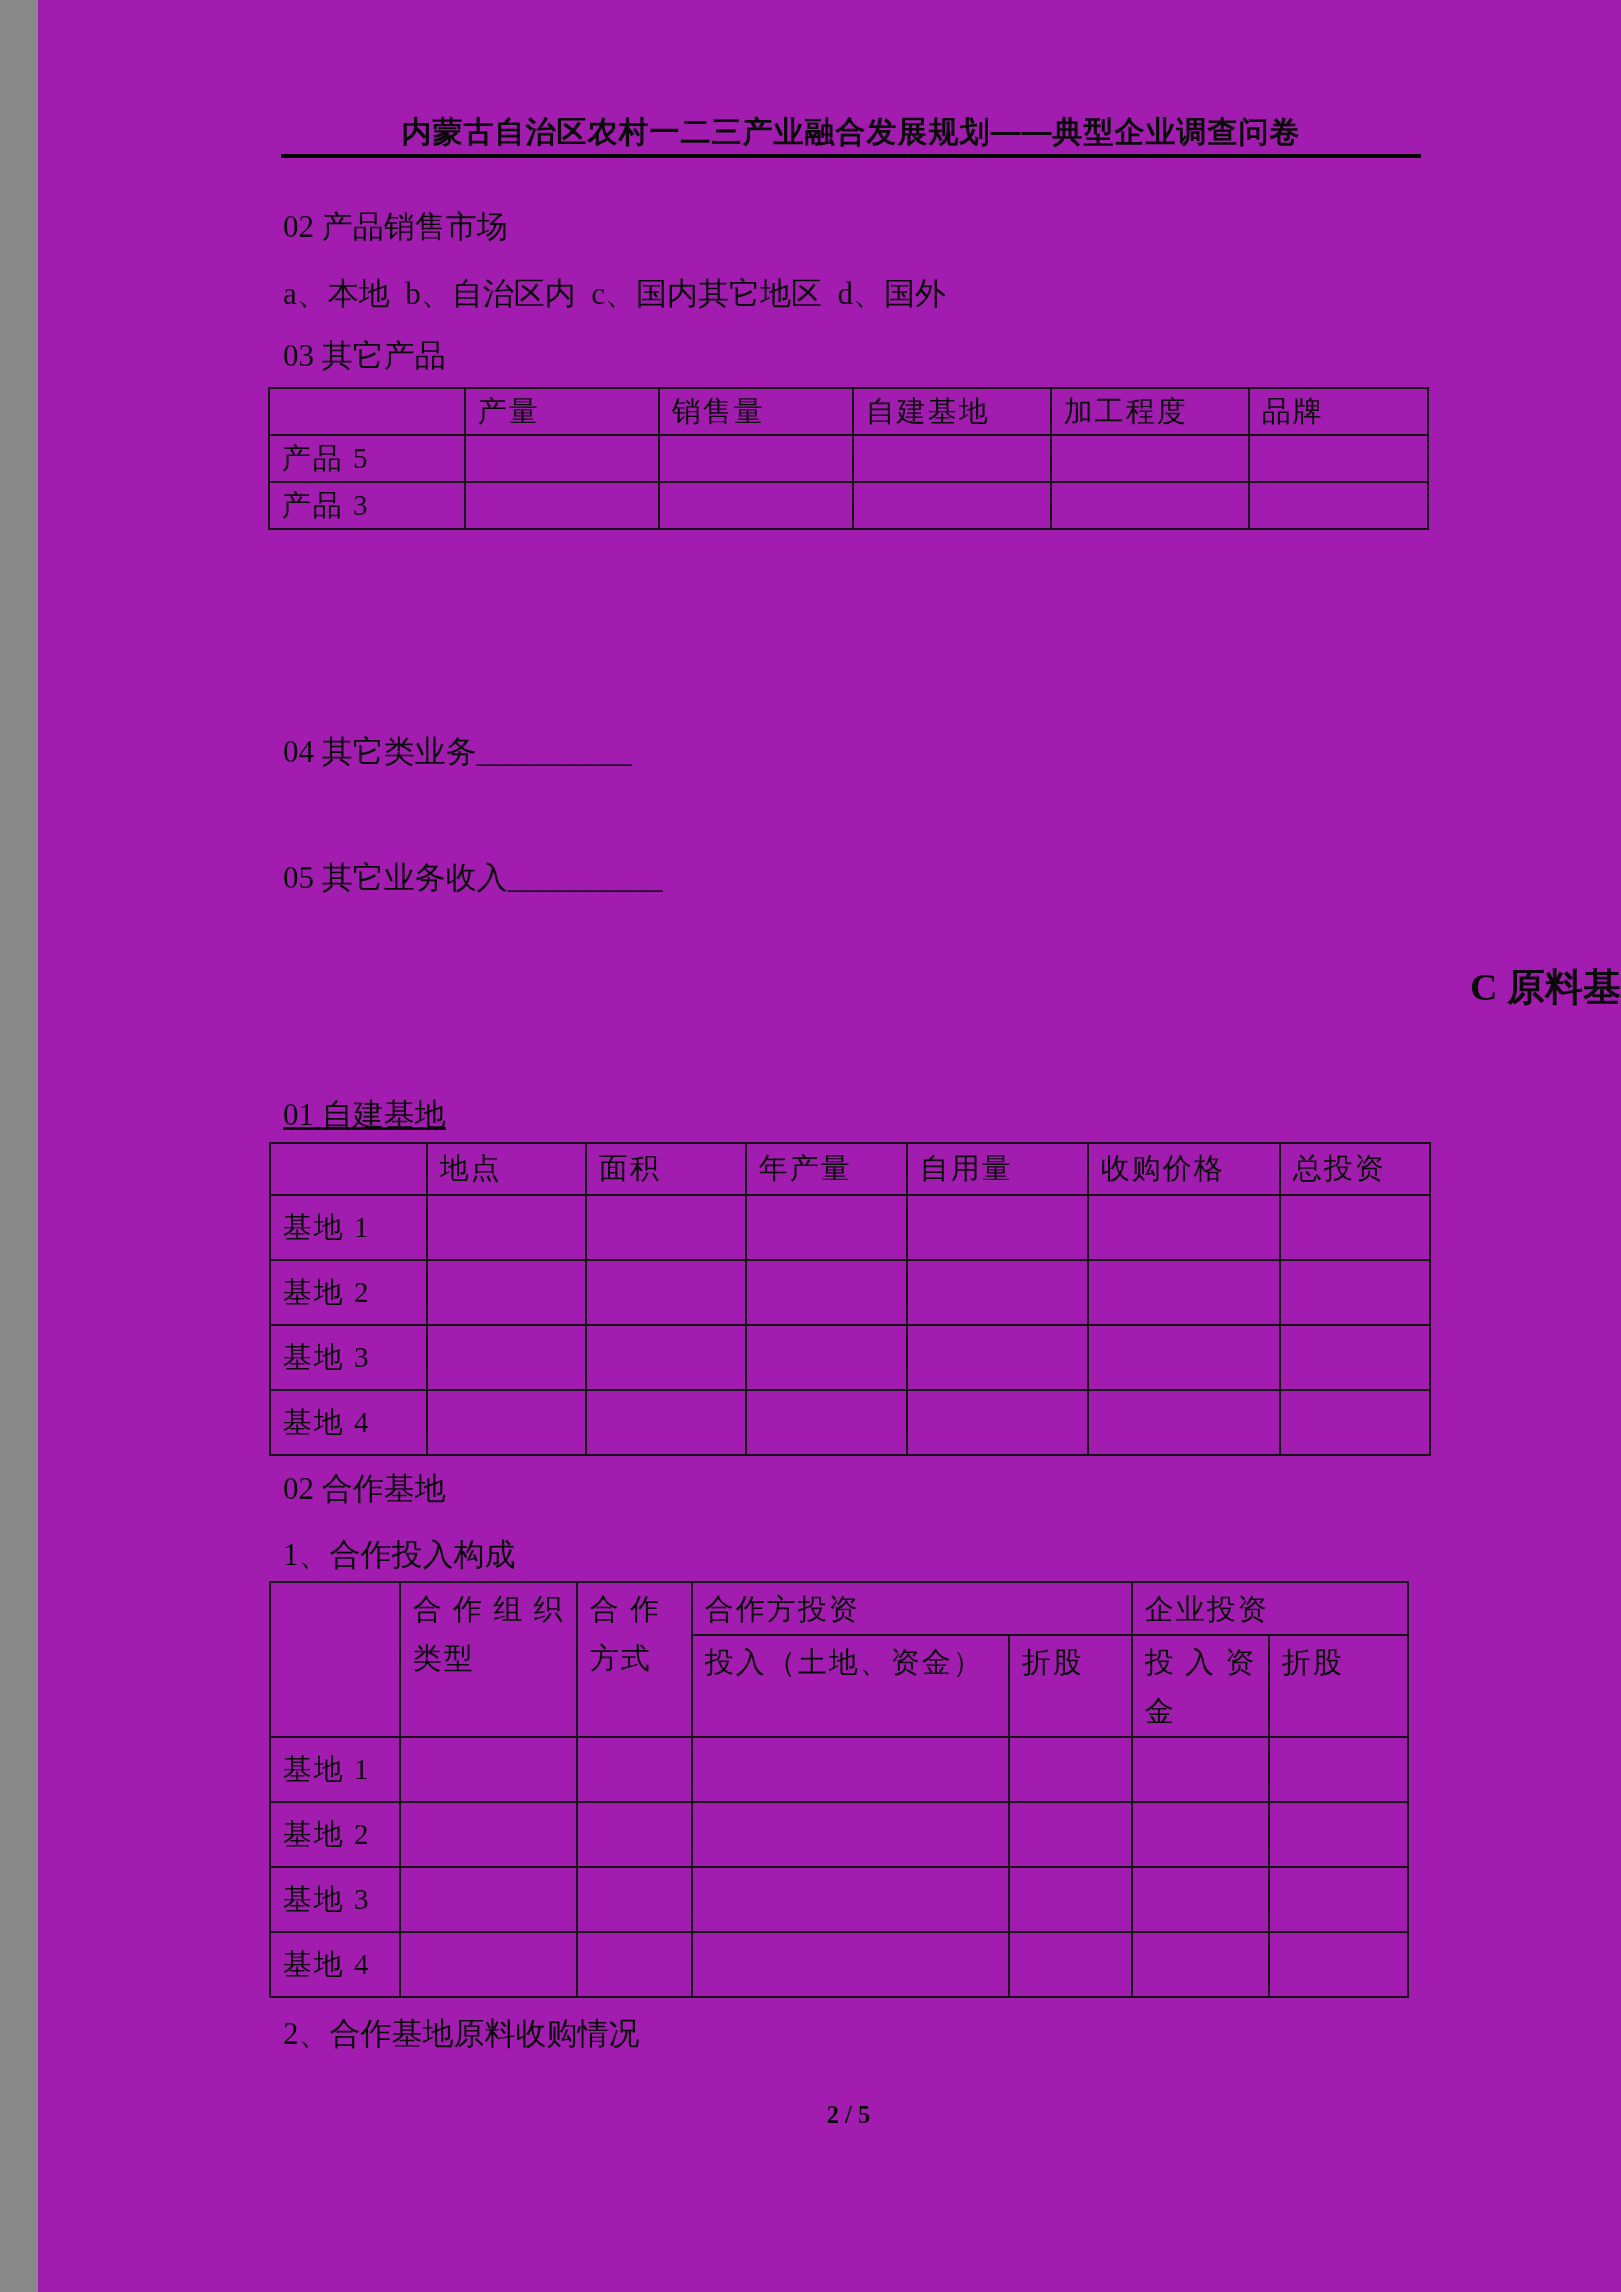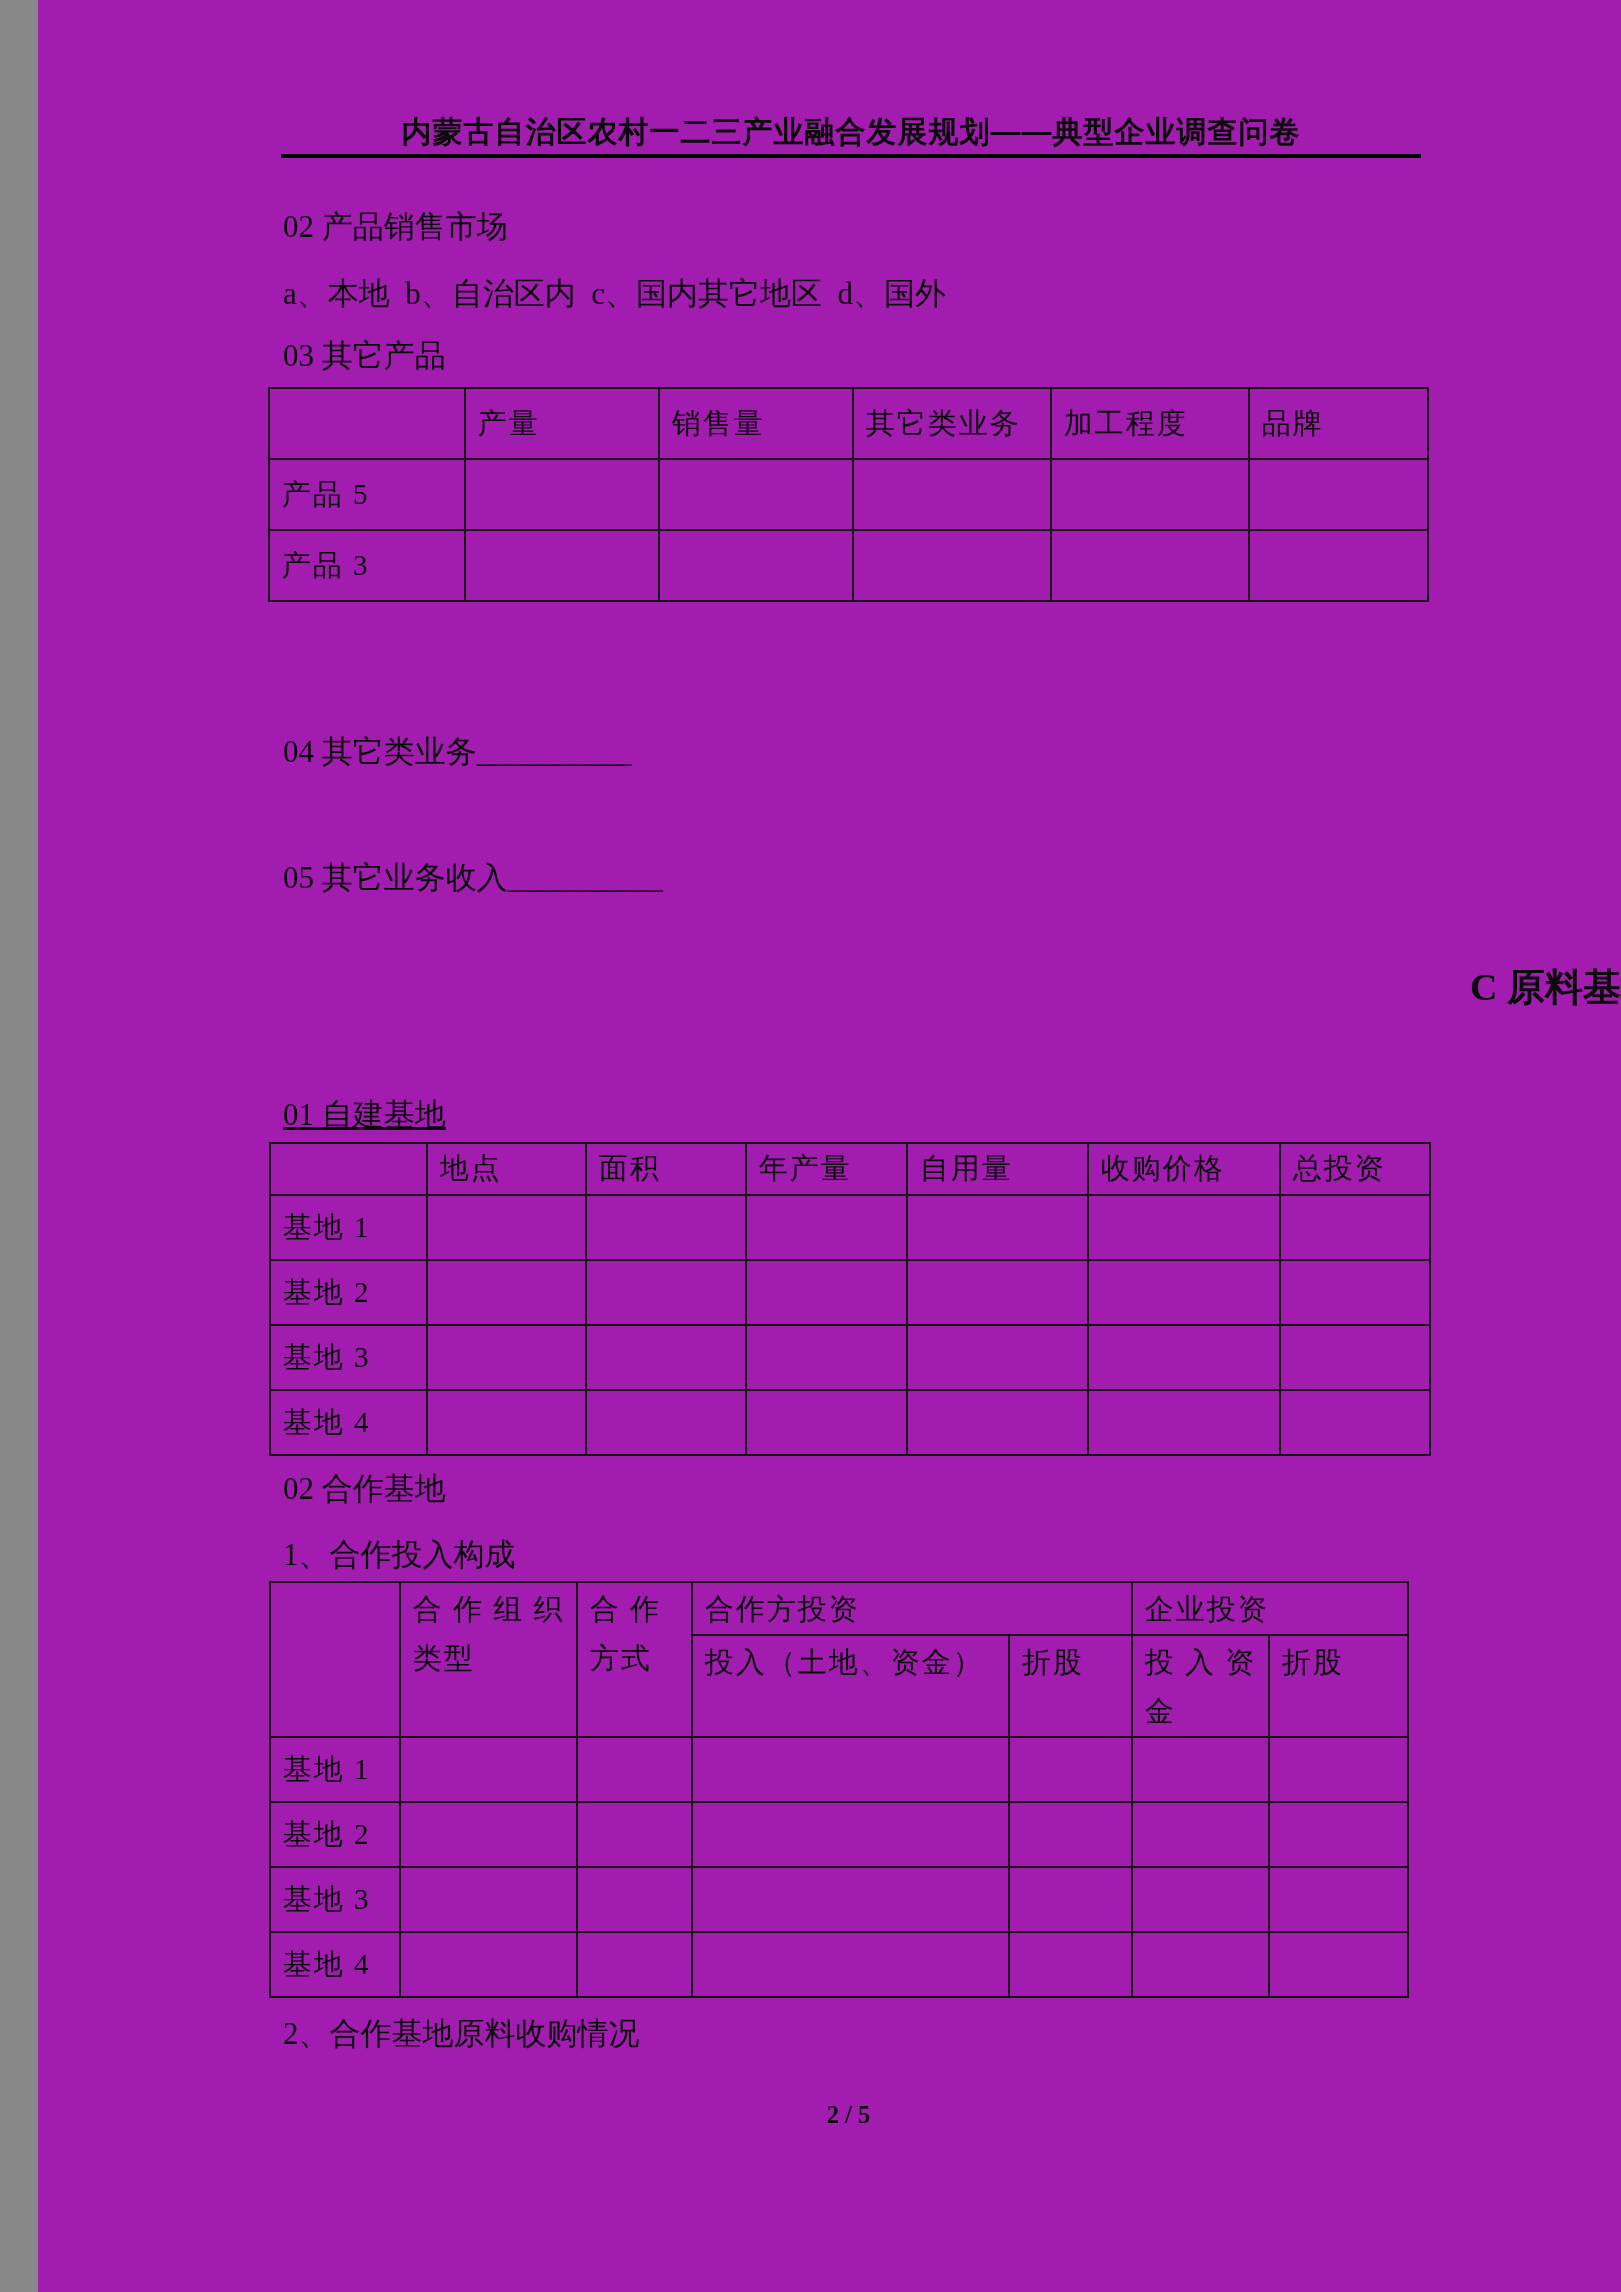--- a/index.html
+++ b/index.html
@@ -51,21 +51,21 @@
     font-size:29px;letter-spacing:2px;
   }
   table.tbl{border:2.9px solid #151515;}
   .tbl td,.tbl th{
     border-left:2px solid #151515;border-right:2px solid #151515;
     border-top:2.9px solid #151515;border-bottom:2.9px solid #151515;
     font-weight:normal;text-align:left;vertical-align:middle;
     padding:0 3.9px 0 11.8px;overflow:hidden;
   }
   .t-products{left:230px;top:387px;width:1160px;}
-  .t-products tr{height:71px;}
+  .t-products tr{height:47px;}
   .t-selfbases{left:231px;top:1142px;width:1160px;}
   .t-selfbases tr.hr{height:52px;}
   .t-selfbases tr.r{height:65px;}
   .t-coop{left:231px;top:1581px;width:1138px;}
   .t-coop tr.h1{height:53px;}
   .t-coop tr.h2{height:98px;}
   .t-coop tr.r{height:65px;}
   .t-coop .h1 td,.t-coop .h2 td{
     vertical-align:top;line-height:49px;padding-top:2px;border-radius:20px;
   }
@@ -90,21 +90,21 @@
         <col style="width:194px">
       <col style="width:198px">
         <col style="width:198px">
         <col style="width:179px">
     </colgroup>
     <tbody>
         <tr>
       <th></th>
       <th>产量</th>
       <th>销售量</th>
-      <th>其它类业务</th>
+      <th>自建基地</th>
       <th>加工程度</th>
       <th>品牌</th>
     </tr>
     <tr>
       <td>产品 5</td>
       <td></td>
           <td></td>
       <td></td>
           <td></td>
       <td></td>

